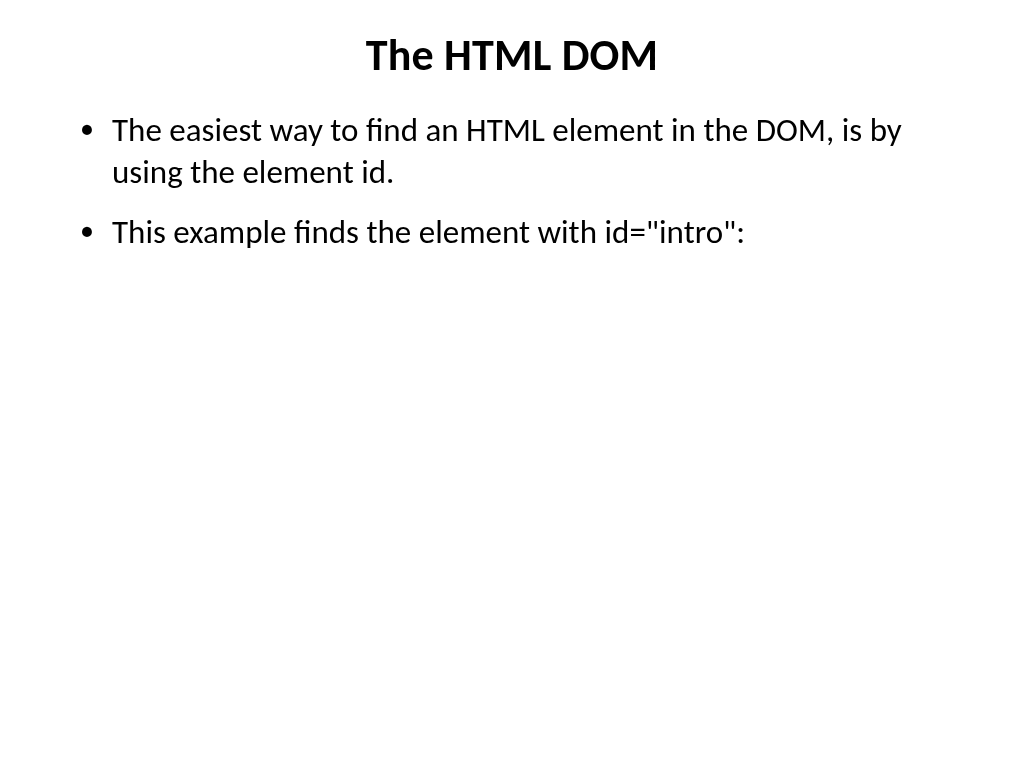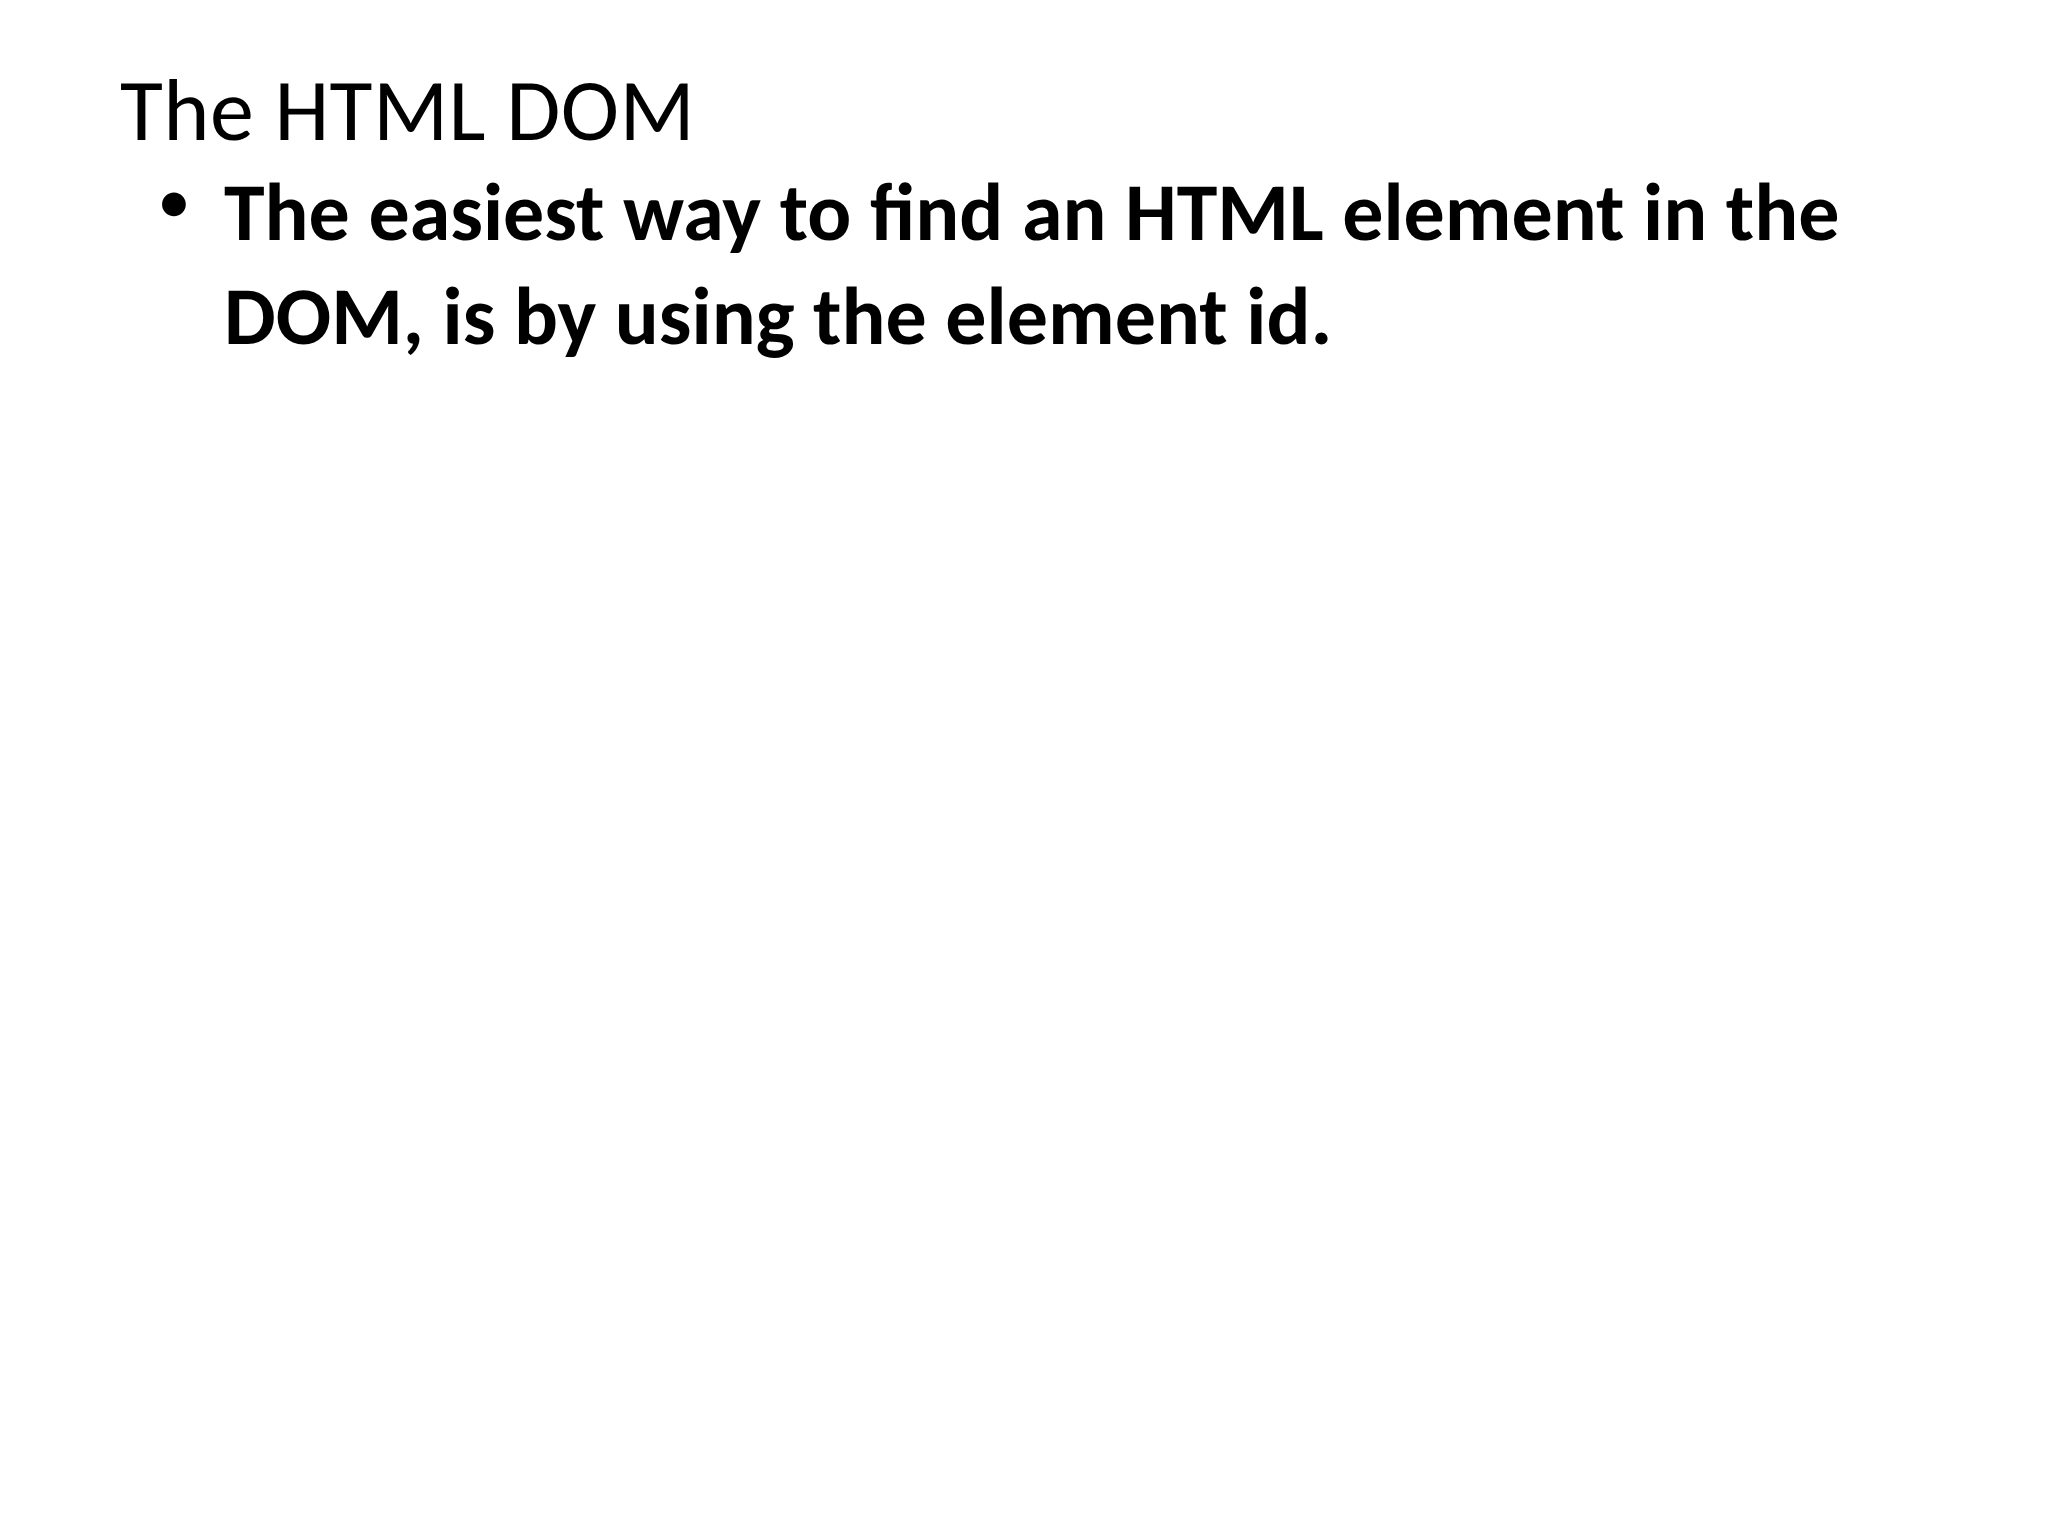--- a/index.html
+++ b/index.html
@@ -10,38 +10,40 @@
     body {
       width: 1024px;
       height: 768px;
       background: #ffffff;
       font-family: Calibri, "Segoe UI", Arial, sans-serif;
       color: #000000;
       padding: 30px 60px 30px 60px;
       overflow: hidden;
     }
     .title {
+      text-align: center;
       font-size: 44px;
-      font-weight: 400;
+      font-weight: 700;
       line-height: 1.15;
+      margin-bottom: 28px;
       letter-spacing: 0.2px;
     }
     .content {
       padding-left: 10px;
     }
     ul {
       list-style: none;
     }
     li {
-      font-size: 41px;
+      font-size: 33px;
       line-height: 1.28;
       margin-bottom: 18px;
       padding-left: 42px;
       position: relative;
-      font-weight: 700;
+      font-weight: 400;
     }
     li::before {
       content: "•";
       position: absolute;
       left: 10px;
       top: 0;
       font-size: 28px;
       line-height: 1.4;
     }
   </style>
@@ -50,14 +52,17 @@
 
 <div class="title">
   <span>The HTML DOM</span><br>
 </div>
 
 <div class="content">
   <ul>
     <li>
       <span>The easiest way to find an HTML element in the DOM, is by using the element id.</span>
     </li>
+    <li>
+      <span>This example finds the element with id="intro":</span>
+    </li>
   </ul>
 </div>
 
 </body></html>

